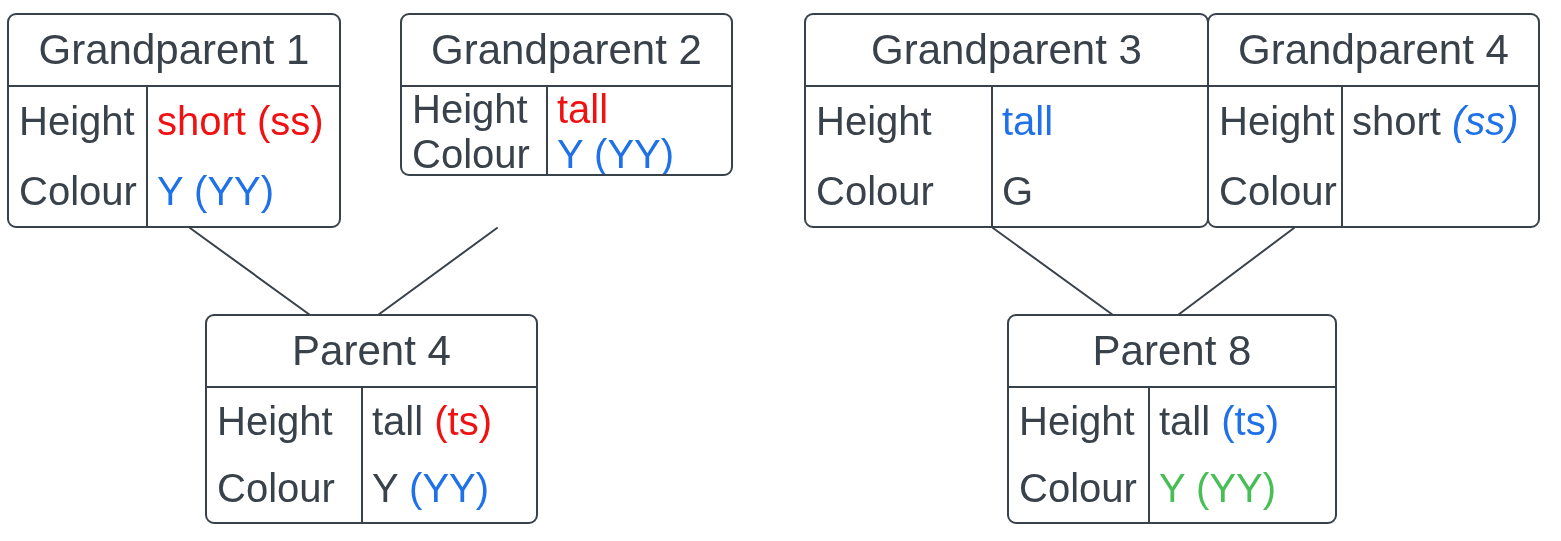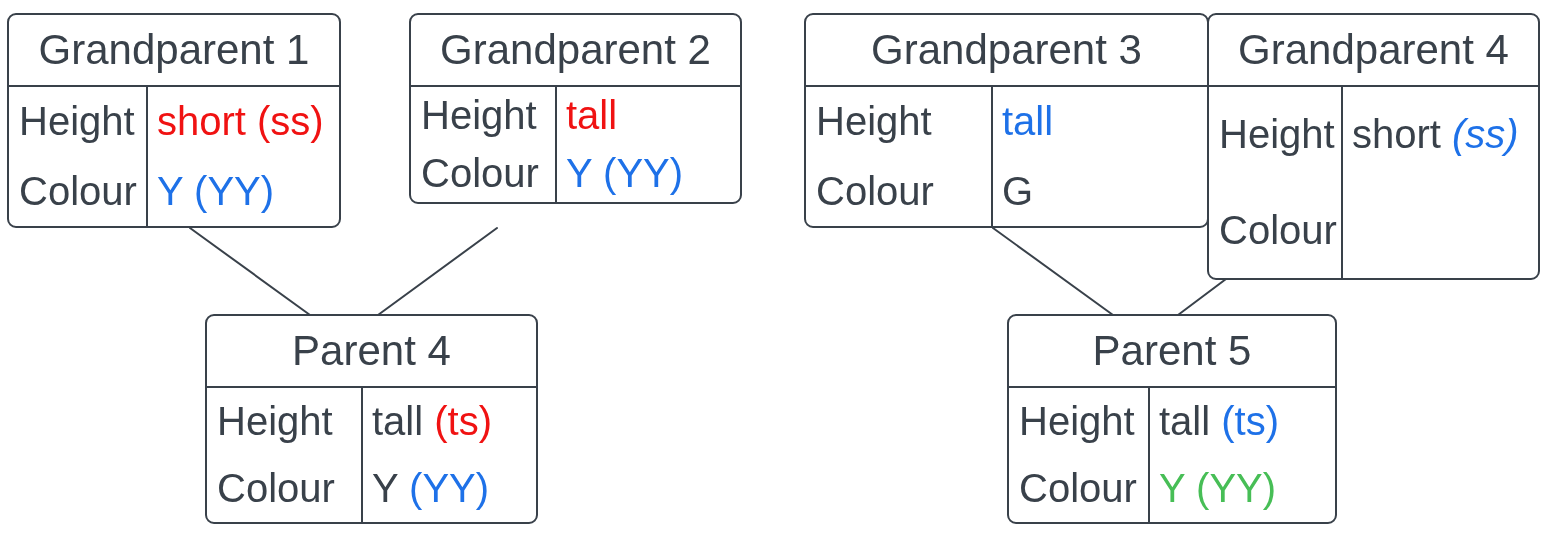--- a/index.html
+++ b/index.html
@@ -88,21 +88,21 @@
         <div class="cell">Height</div>
         <div class="cell">Colour</div>
       </div>
       <div class="values-col">
         <div class="cell"><span style="color: rgb(240, 18, 18);">short (ss)</span><span></span></div>
         <div class="cell"><span style="color: rgb(30, 113, 232);">Y (YY)</span><span></span></div>
       </div>
     </div>
   </div>
 
-  <div class="node" style="left:409px; top:13px; width:333px; height:191px">
+  <div class="node" style="left:400px; top:13px; width:333px; height:163px">
     <div class="node-title">Grandparent 2</div>
     <div class="node-body">
       <div class="labels-col" style="width:146px">
         <div class="cell">Height</div>
         <div class="cell">Colour</div>
       </div>
       <div class="values-col">
         <div class="cell"><span style="color: rgb(240, 18, 18);">tall</span><span></span></div>
         <div class="cell"><span style="color: rgb(30, 113, 232);">Y (YY)</span><span></span></div>
       </div>
@@ -116,21 +116,21 @@
         <div class="cell">Height</div>
         <div class="cell">Colour</div>
       </div>
       <div class="values-col">
         <div class="cell"><span style="color: rgb(30, 113, 232);">tall</span><span></span></div>
         <div class="cell"><span style="color: rgb(57, 65, 74);">G</span><span></span></div>
       </div>
     </div>
   </div>
 
-  <div class="node" style="left:1207px; top:13px; width:333px; height:267px">
+  <div class="node" style="left:1207px; top:13px; width:333px; height:215px">
     <div class="node-title">Grandparent 4</div>
     <div class="node-body">
       <div class="labels-col" style="width:134px">
         <div class="cell">Height</div>
         <div class="cell">Colour</div>
       </div>
       <div class="values-col">
         <div class="cell"><span style="color: rgb(57, 65, 74);">short </span><span style="color: rgb(30, 113, 232); font-style: italic;">(ss)</span></div>
         <div class="cell"><span></span><span></span></div>
       </div>
@@ -145,21 +145,21 @@
         <div class="cell">Colour</div>
       </div>
       <div class="values-col">
         <div class="cell"><span style="color: rgb(57, 65, 74);">tall </span><span style="color: rgb(240, 18, 18);">(ts)</span></div>
         <div class="cell"><span style="color: rgb(57, 65, 74);">Y </span><span style="color: rgb(30, 113, 232);">(YY)</span></div>
       </div>
     </div>
   </div>
 
   <div class="node" style="left:1007px; top:314px; width:330px; height:210px">
-    <div class="node-title">Parent 5</div>
+    <div class="node-title">Parent 8</div>
     <div class="node-body">
       <div class="labels-col" style="width:141px">
         <div class="cell">Height</div>
         <div class="cell">Colour</div>
       </div>
       <div class="values-col">
         <div class="cell"><span style="color: rgb(57, 65, 74);">tall </span><span style="color: rgb(30, 113, 232);">(ts)</span></div>
         <div class="cell"><span style="color: rgb(71, 190, 86);">Y (YY)</span><span></span></div>
       </div>
     </div>

